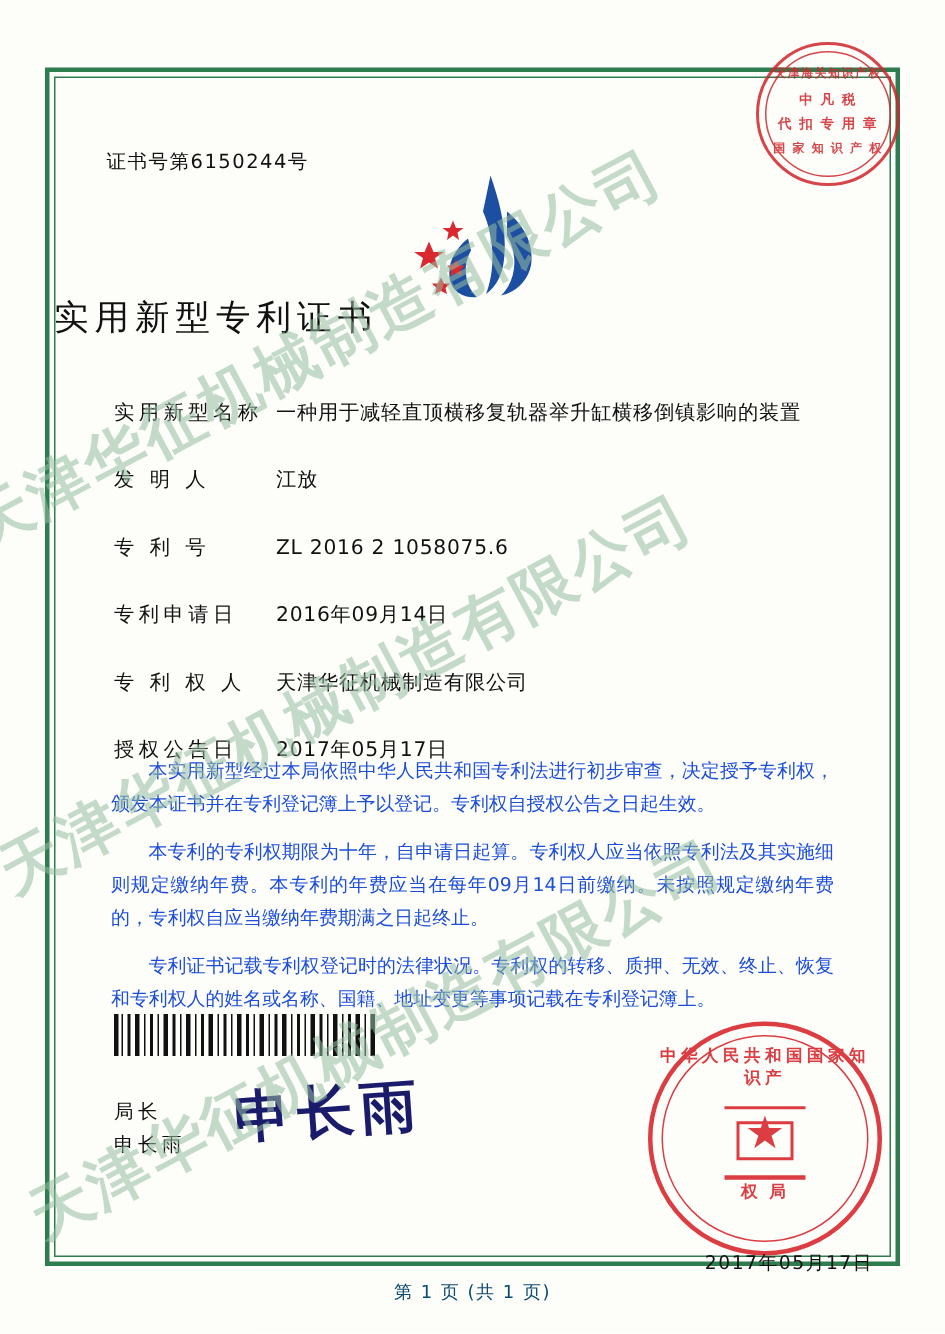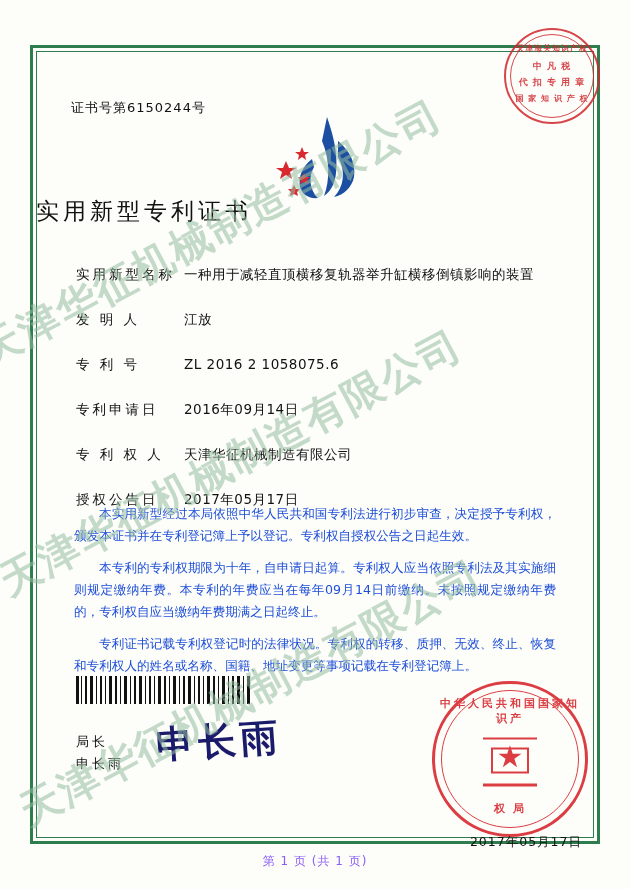--- a/index.html
+++ b/index.html
@@ -193,21 +193,21 @@
   .seal-main .arc-top,.seal-main .arc-bottom{
     position:absolute;
     width:100%;
     text-align:center;
     color:#d8292f;
     font-size:11px;
     font-weight:bold;
     letter-spacing:3px;
   }
   .seal-main .arc-top{top:12px;}
-  .seal-main .arc-bottom{bottom:18px;letter-spacing:2px;}
+  .seal-main .arc-bottom{bottom:32px;letter-spacing:2px;}
   .seal-main .emblem-mini{
     position:absolute;
     left:50%;top:52%;
     transform:translate(-50%,-50%);
     width:54px;height:44px;
     border-top:2px solid #d8292f;
     border-bottom:3px solid #d8292f;
   }
   .seal-main .emblem-mini:before{
     content:"";
@@ -223,21 +223,21 @@
     color:#111;
     letter-spacing:1px;
     z-index:7;
   }
 
   .pagenum{
     position:absolute;
     left:0;right:0;bottom:-32px;
     text-align:center;
     font-size:12px;
-    color:#8b5cf6;
+    color:#0c4a6e;
     letter-spacing:1px;
   }
 </style>
 </head>
 <body>
 
 <div class="page">
 
   <div class="border-outer"></div>
   <div class="border-inner"></div>

